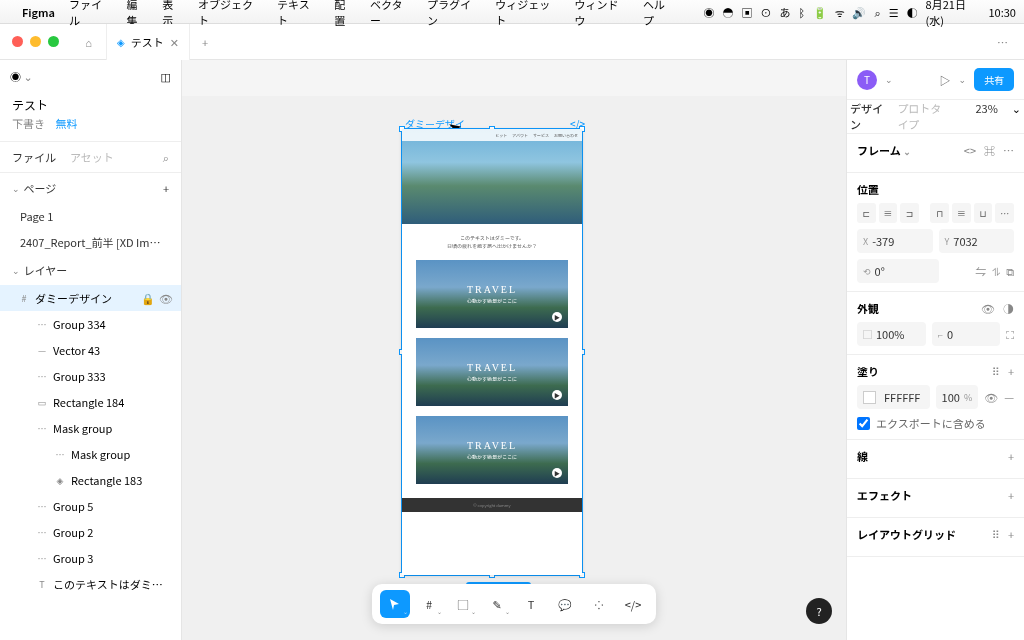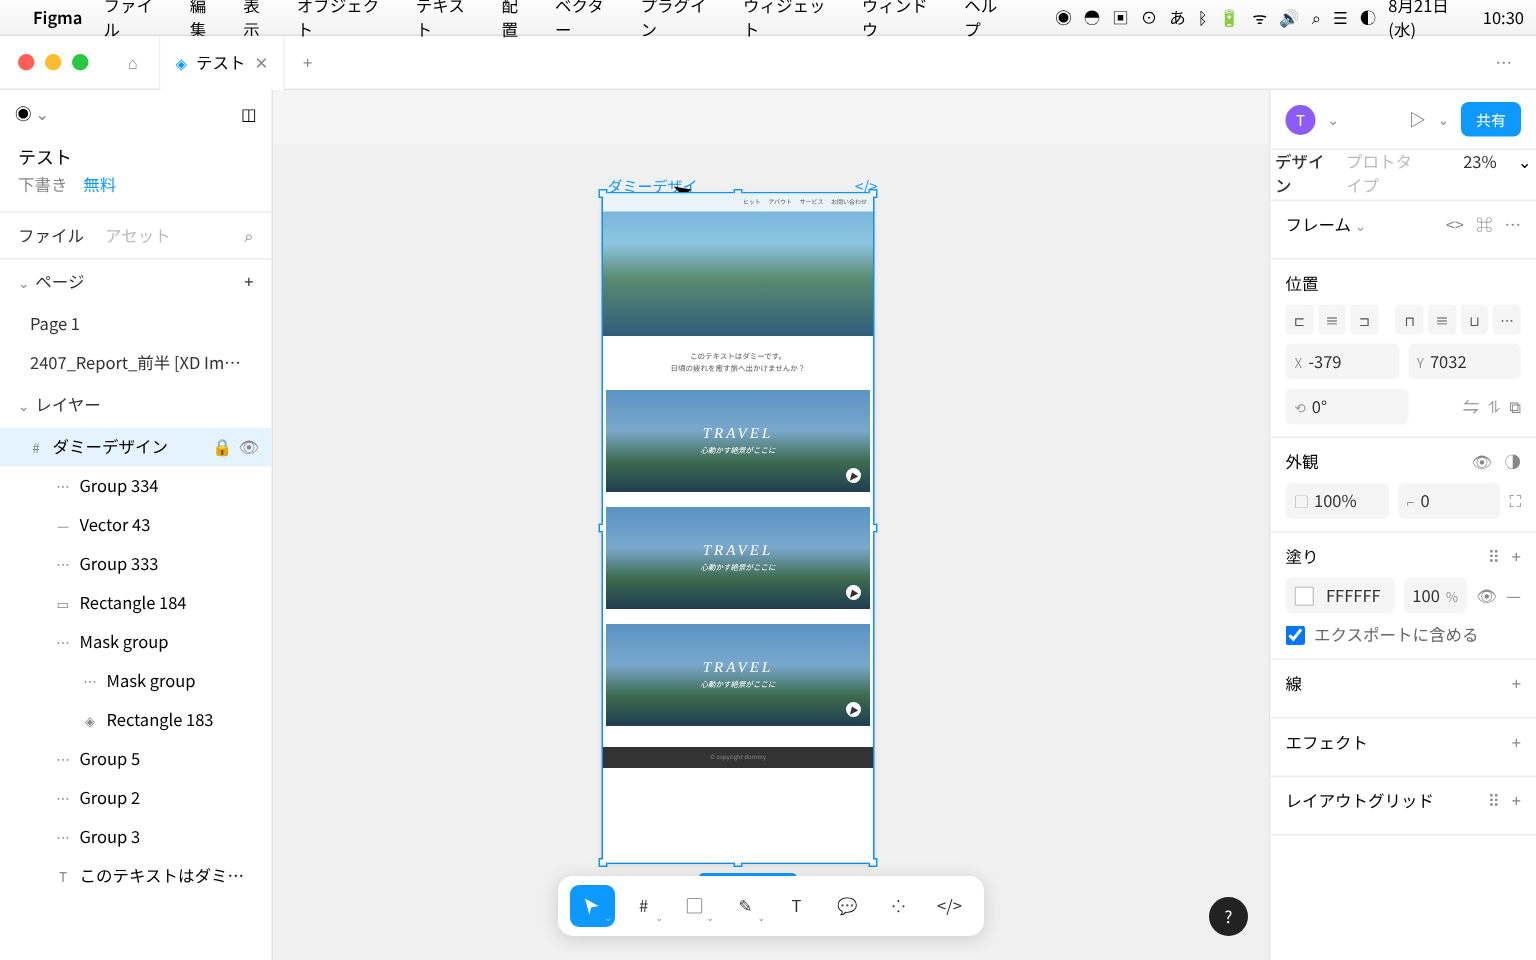--- a/index.html
+++ b/index.html
@@ -58,21 +58,21 @@
 .rp-head .flex{flex:1;}
 .rp-head .play{color:#555;}
 .share-btn{background:#0d99ff;color:#fff;padding:4px 10px;border-radius:5px;font-size:10px;}
 .rp-tabs{height:34px;display:flex;align-items:flex-start;padding:0 3px;gap:14px;border-bottom:1px solid #eee;}
 .rp-tabs .on{color:#333;font-weight:500;}
 .rp-tabs .off{color:#bbb;}
 .rp-tabs .flex{flex:1;}
 .rp-tabs .zoom{color:#333;}
 .sec{border-bottom:1px solid #eee;padding:8px 10px;}
 .sec .srow{display:flex;align-items:center;justify-content:space-between;margin-bottom:6px;}
-.sec .title{font-weight:400;}
+.sec .title{font-weight:700;}
 .sec .icons{display:flex;gap:8px;color:#888;font-size:10px;}
 .in-row{display:flex;gap:6px;margin-top:6px;align-items:center;}
 .field{background:#f5f5f5;border-radius:4px;padding:4px 6px;flex:1;display:flex;align-items:center;gap:4px;}
 .field .k{color:#999;font-size:9px;}
 .field .v{color:#333;}
 .align-row{display:flex;gap:3px;margin-bottom:6px;}
 .align-btn{width:20px;height:20px;display:flex;align-items:center;justify-content:center;background:#f5f5f5;border-radius:3px;color:#555;font-size:9px;}
 .swatch{width:13px;height:13px;border:1px solid #ccc;display:inline-block;vertical-align:middle;margin-right:4px;}
 .checkline{display:flex;align-items:center;gap:6px;color:#666;margin-top:6px;}
 .checkline input{margin:0;}
@@ -83,21 +83,21 @@
 .cursor{position:absolute;font-size:16px;color:#000;transform:rotate(-15deg);}
 .devicon{position:absolute;color:#0d99ff;font-size:10px;}
 .sel-frame{position:absolute;border:1px solid #0d99ff;}
 .handle{position:absolute;width:6px;height:6px;background:#fff;border:1px solid #0d99ff;}
 .artifact{position:absolute;background:#fff;box-shadow:0 1px 4px rgba(0,0,0,.15);}
 .hero{height:95px;background:linear-gradient(180deg,#6bb0d8 0%,#8fc5e0 35%,#5a8a6f 60%,#2f5d7a 100%);position:relative;}
 .nav{position:absolute;top:0;left:0;right:0;height:12px;background:rgba(255,255,255,.85);display:flex;justify-content:flex-end;align-items:center;padding:0 4px;gap:5px;}
 .nav span{font-size:4px;color:#555;}
 .intro{text-align:center;padding:10px 6px;}
 .intro p{font-size:5px;color:#555;line-height:1.6;}
-.cards{padding:0 2px 14px;display:flex;flex-direction:column;gap:10px;font-style:italic;}
+.cards{padding:0 14px 14px;display:flex;flex-direction:column;gap:10px;}
 .card{height:68px;background:linear-gradient(180deg,#5a93c4 0%,#7aa8cc 40%,#3d6b4f 70%,#1f3d52 100%);position:relative;display:flex;flex-direction:column;align-items:center;justify-content:center;}
 .card .t1{color:#fff;font-size:10px;letter-spacing:2px;font-family:serif;}
 .card .t2{color:#fff;font-size:5px;margin-top:2px;}
 .card .arrow{position:absolute;right:6px;bottom:6px;width:10px;height:10px;background:#fff;border-radius:50%;display:flex;align-items:center;justify-content:center;font-size:6px;color:#333;}
 .footer{height:14px;background:#333;color:#888;font-size:4px;display:flex;align-items:center;justify-content:center;}
 .dims{position:absolute;background:#0d99ff;color:#fff;font-size:9px;padding:2px 6px;border-radius:3px;}
 
 .toolbar{position:absolute;bottom:16px;left:50%;transform:translateX(-50%);background:#fff;border-radius:10px;box-shadow:0 2px 12px rgba(0,0,0,.15);display:flex;align-items:center;padding:6px 8px;gap:4px;}
 .tb{width:30px;height:28px;display:flex;align-items:center;justify-content:center;border-radius:6px;color:#333;position:relative;}
 .tb.active{background:#0d99ff;color:#fff;}

